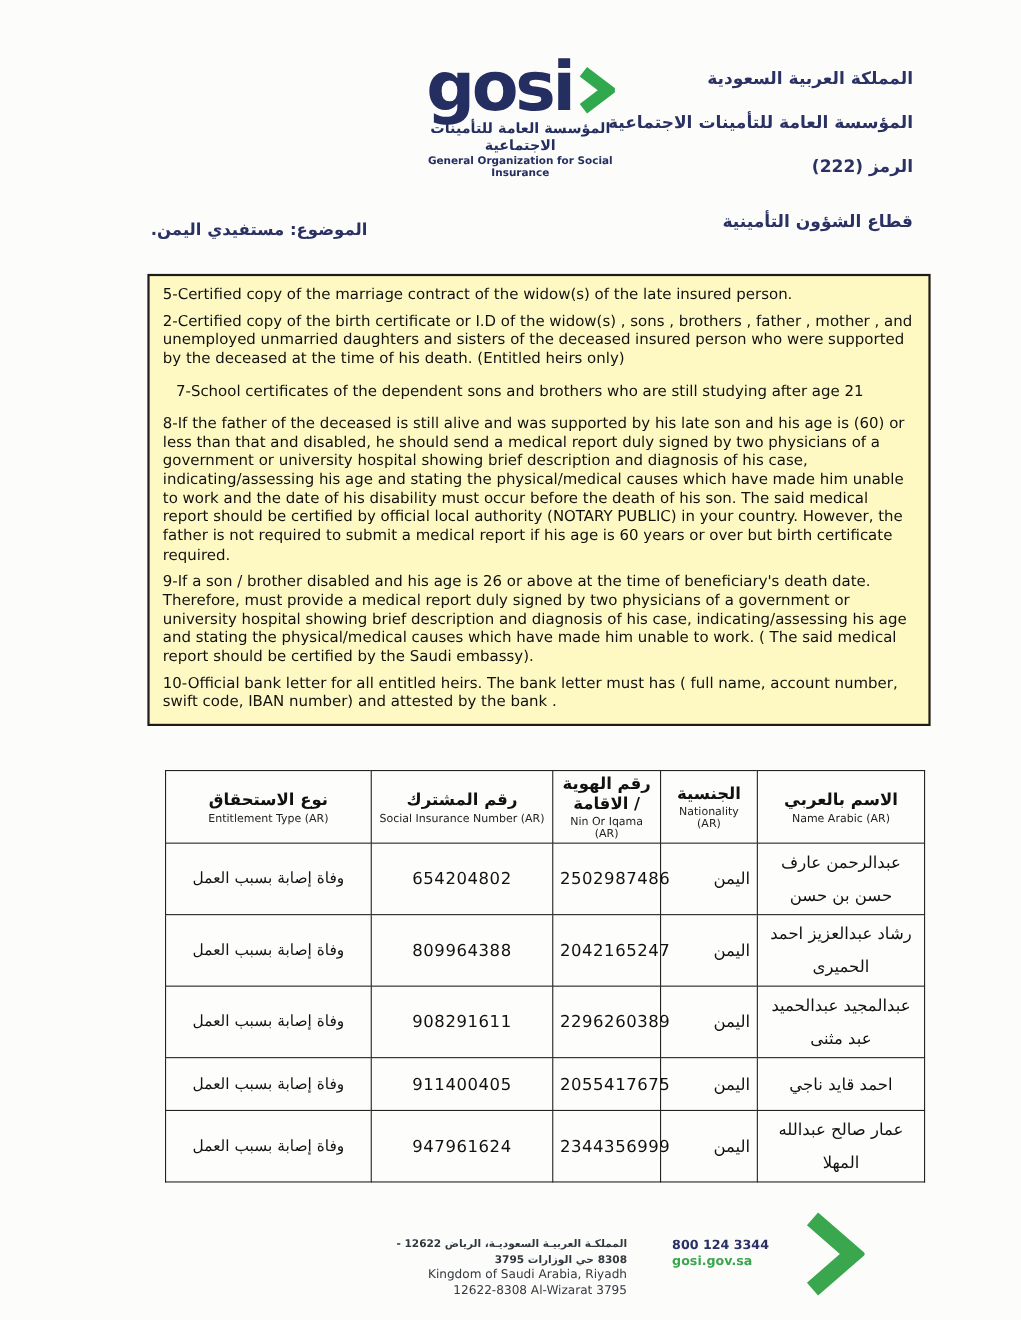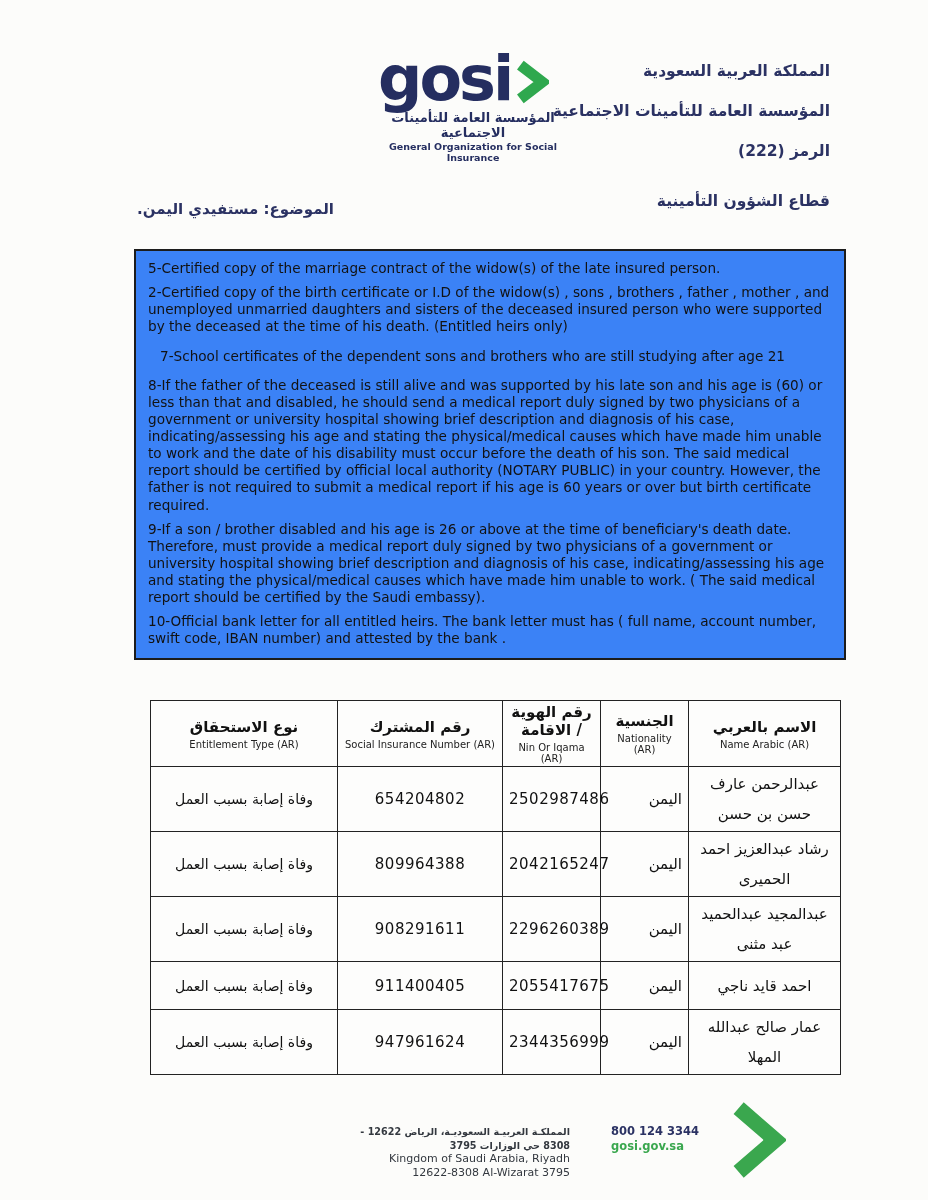--- a/index.html
+++ b/index.html
@@ -8,21 +8,21 @@
     background:#e9e9e7;
     font-family:"DejaVu Sans",sans-serif;
     -webkit-font-smoothing:antialiased;
   }
   .page{
     position:relative;width:928px;height:1200px;
     background:#fcfcfa;overflow:hidden;color:#151515;
   }
   
   .logo{position:absolute;left:378px;top:50px;width:190px;text-align:center;}
-  .logo-row{display:flex;align-items:flex-start;justify-content:flex-start;gap:4px;}
+  .logo-row{display:flex;align-items:flex-start;justify-content:center;gap:4px;}
   .logo-word{
     font-size:62px;line-height:58px;font-weight:700;color:#252e60;
     letter-spacing:-3px;
   }
   .logo-arrow{margin-top:10px;}
   .logo-tagline-ar{font-size:13px;font-weight:700;color:#252e60;direction:rtl;margin-top:2px;}
   .logo-tagline-en{font-size:9.5px;font-weight:700;color:#252e60;margin-top:1px;}
   .org-block{
     position:absolute;right:98px;top:62px;text-align:right;direction:rtl;
     color:#2b3263;font-weight:700;font-size:15.5px;
@@ -32,21 +32,21 @@
     position:absolute;right:98px;top:192px;direction:rtl;
     color:#2b3263;font-weight:700;font-size:15.5px;
   }
   .subject{
     position:absolute;left:137px;top:200px;direction:rtl;
     color:#2b3263;font-weight:700;font-size:15px;
   }
   
   .req-box{
     position:absolute;left:134px;top:249px;width:712px;box-sizing:border-box;
-    border:2px solid #1c1c1c;background:#3b82f6;
+    border:2px solid #1c1c1c;background:#fef9c3;
     padding:9px 12px 10px 12px;
     font-size:13.6px;line-height:1.26;color:#121212;
   }
   .req{margin:0 0 7px 0;}
   .req.tight{margin:12px;}
   .req.last{margin:0;}
   
   .section-heading{
     position:absolute;right:140px;top:642px;direction:rtl;
     font-size:17px;font-weight:700;color:#20253f;

